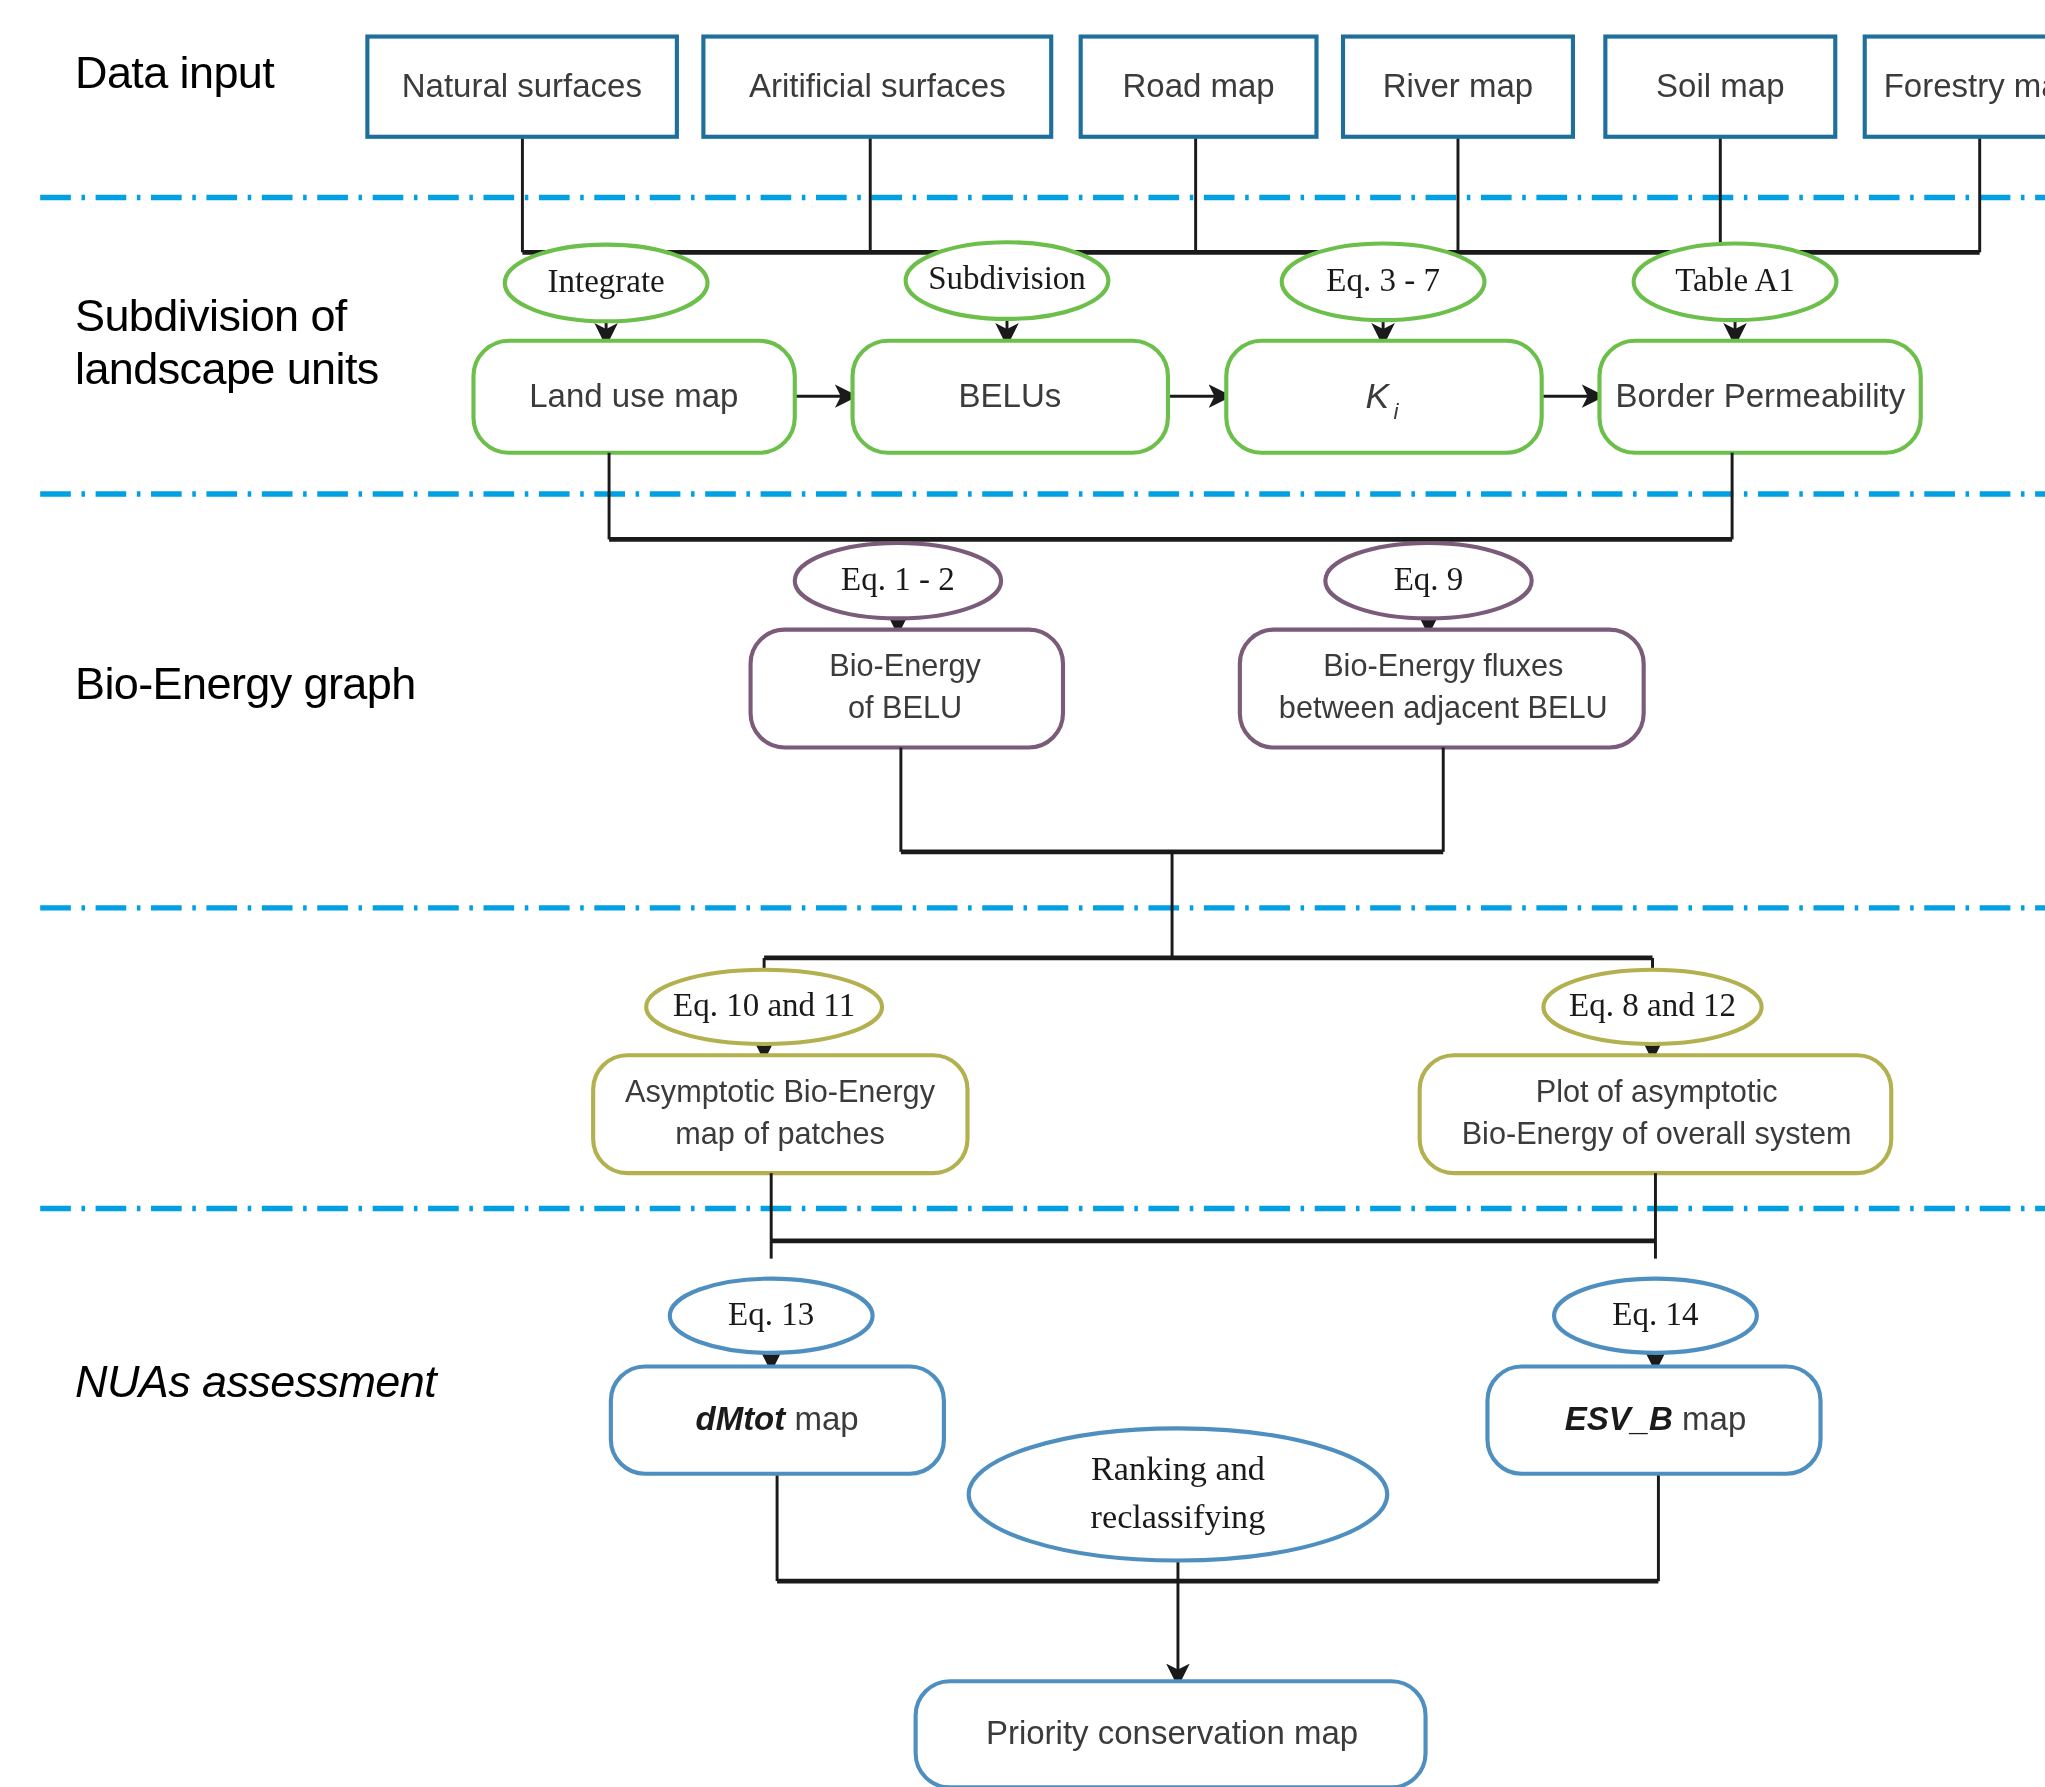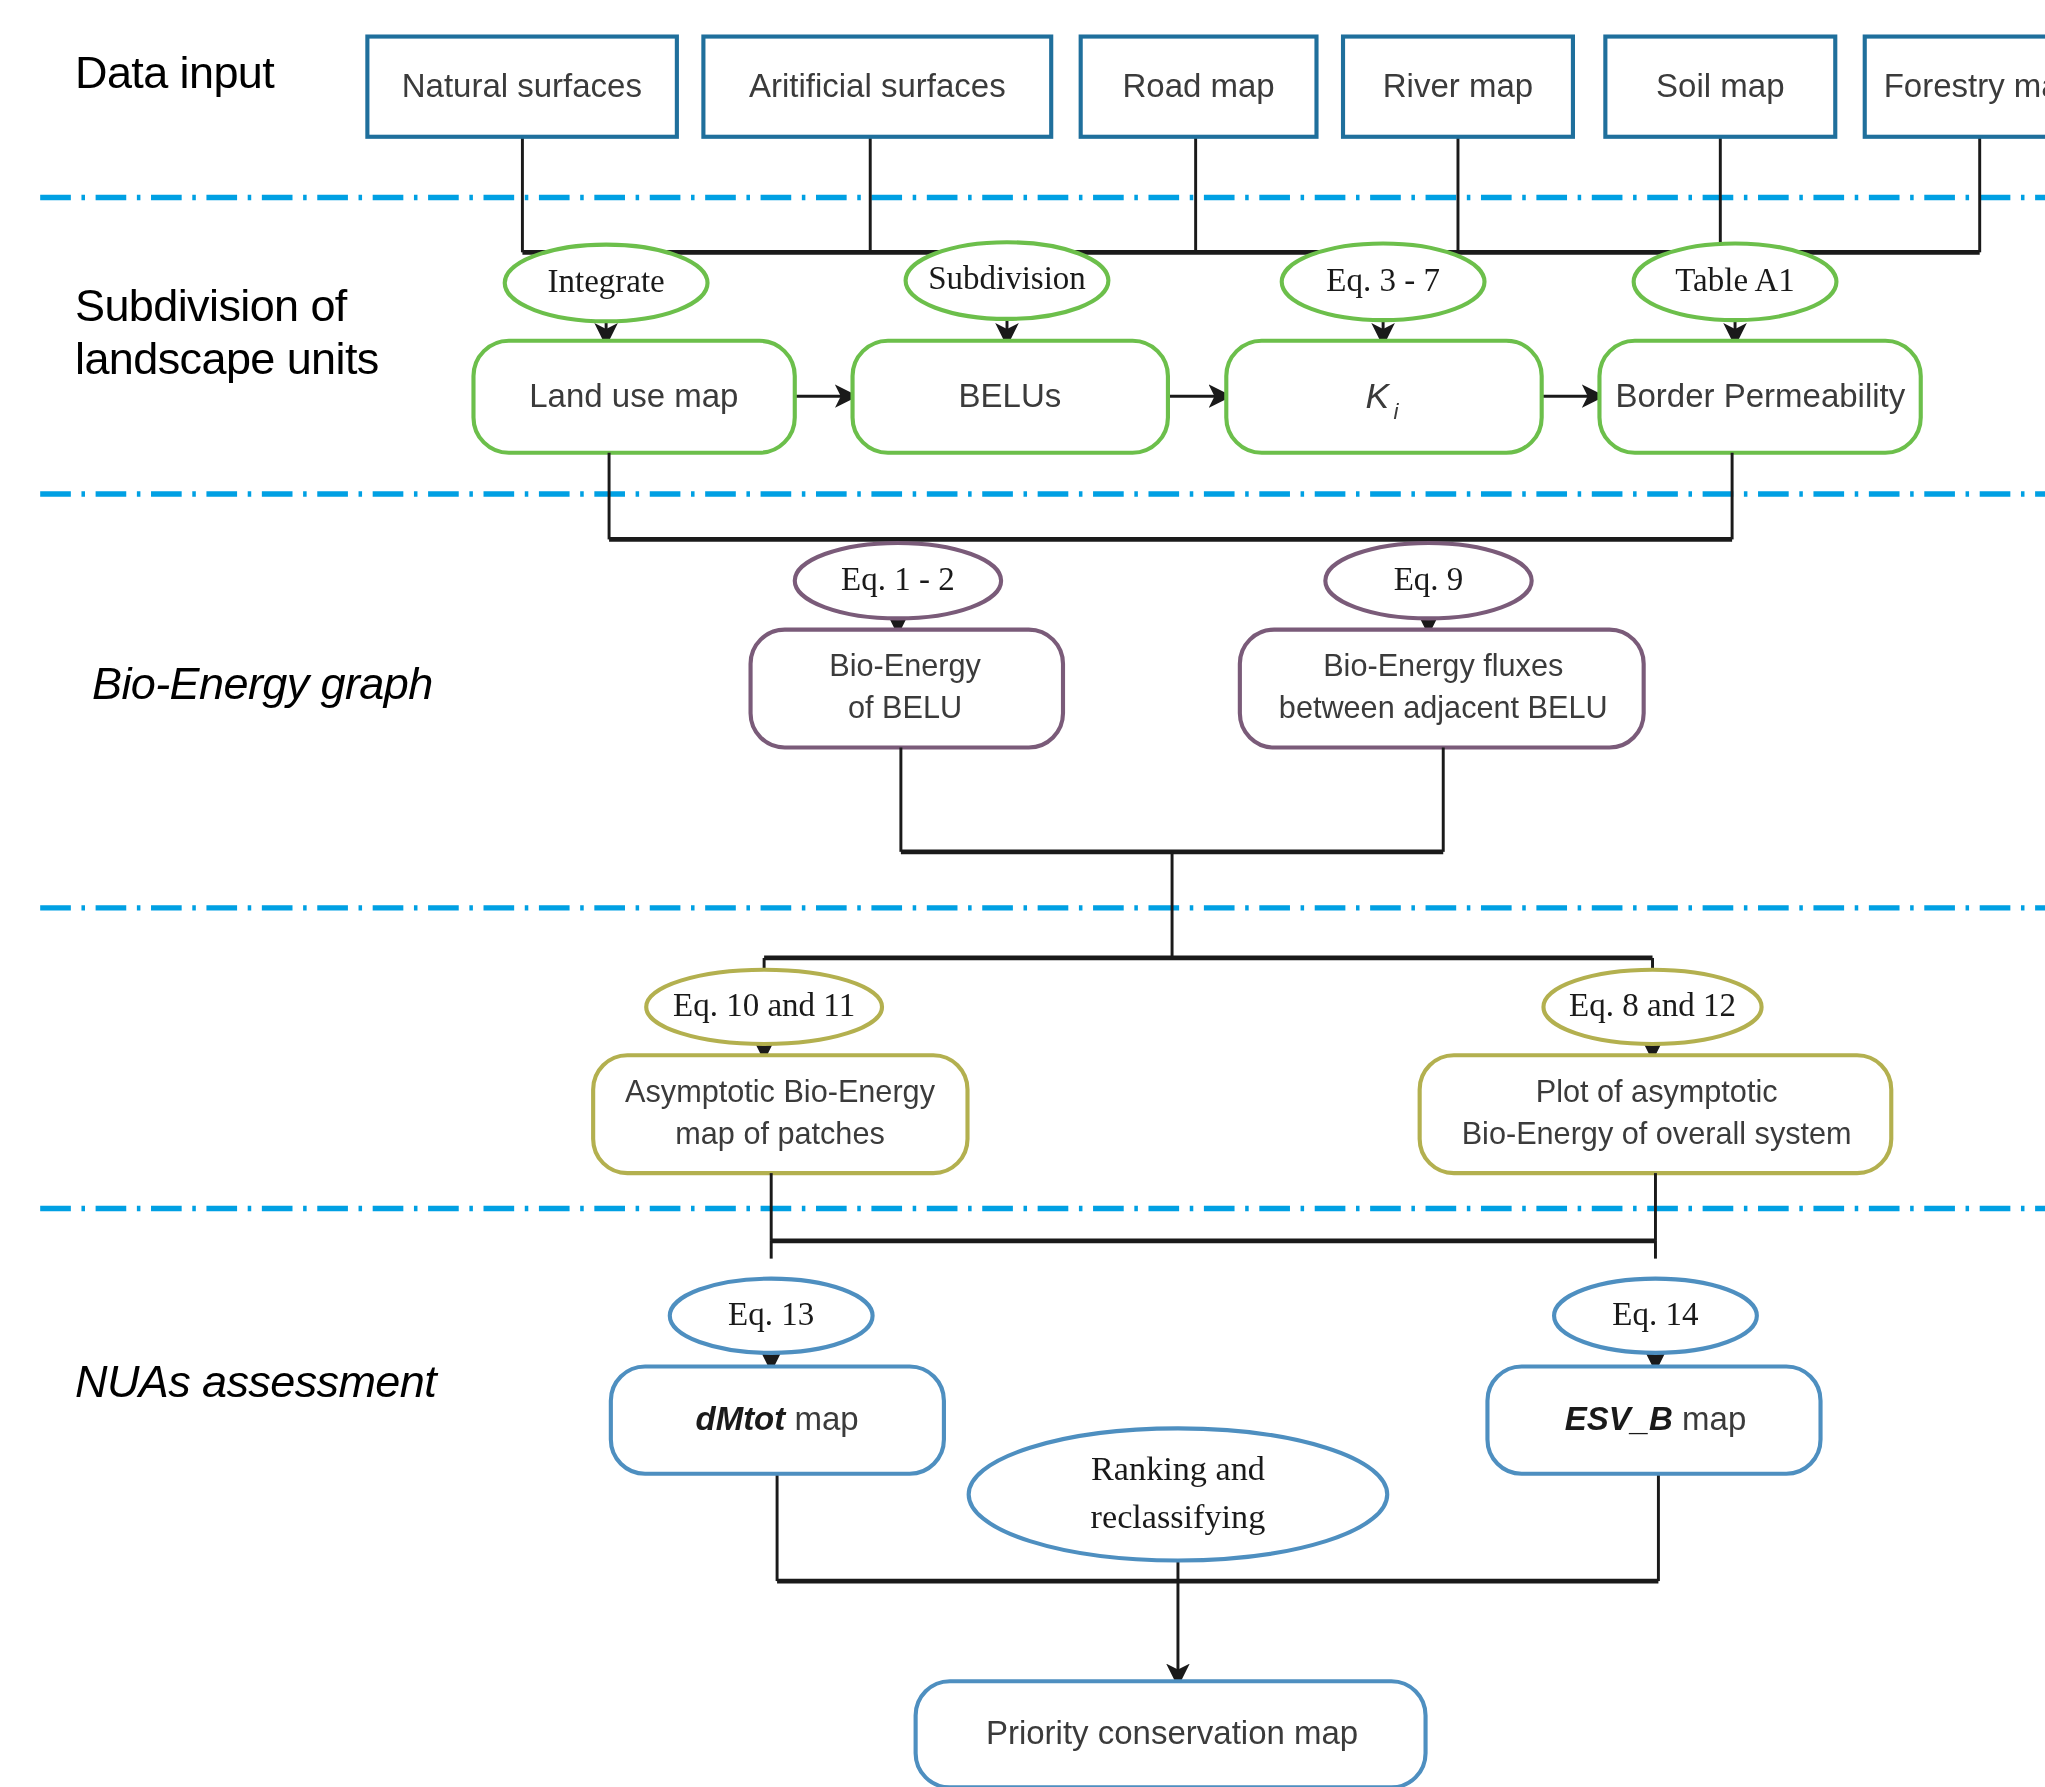--- a/index.html
+++ b/index.html
@@ -30,23 +30,23 @@
   }
   .ital{font-style:italic;}
 </style>
 </head>
 <body>
 
 <div id="stage">
 
   <div class="stage-label" style="left:35px; top:46px;">Data input</div>
 
-  <div class="stage-label" style="left:35px; top:279px;">Subdivision of<br>landscape units</div>
-
-  <div class="stage-label" style="left:52px; top:657px;font-style:italic;">Bio-Energy graph</div>
+  <div class="stage-label" style="left:35px; top:289px;">Subdivision of<br>landscape units</div>
+
+  <div class="stage-label" style="left:35px; top:657px;">Bio-Energy graph</div>
 
 
   <div class="stage-label" style="left:35px; top:1355px;font-style:italic;">NUAs assessment</div>
 
   <svg class="flow" viewBox="0 0 3470 3033">
     <defs>
       <marker id="arrow" viewBox="0 0 12 12" refX="9" refY="6" markerWidth="8" markerHeight="8" orient="auto-start-reverse">
         <path d="M0,0 L12,6 L0,12 L3,6 z" fill="#1a1a1a"></path>
       </marker>
     </defs>

